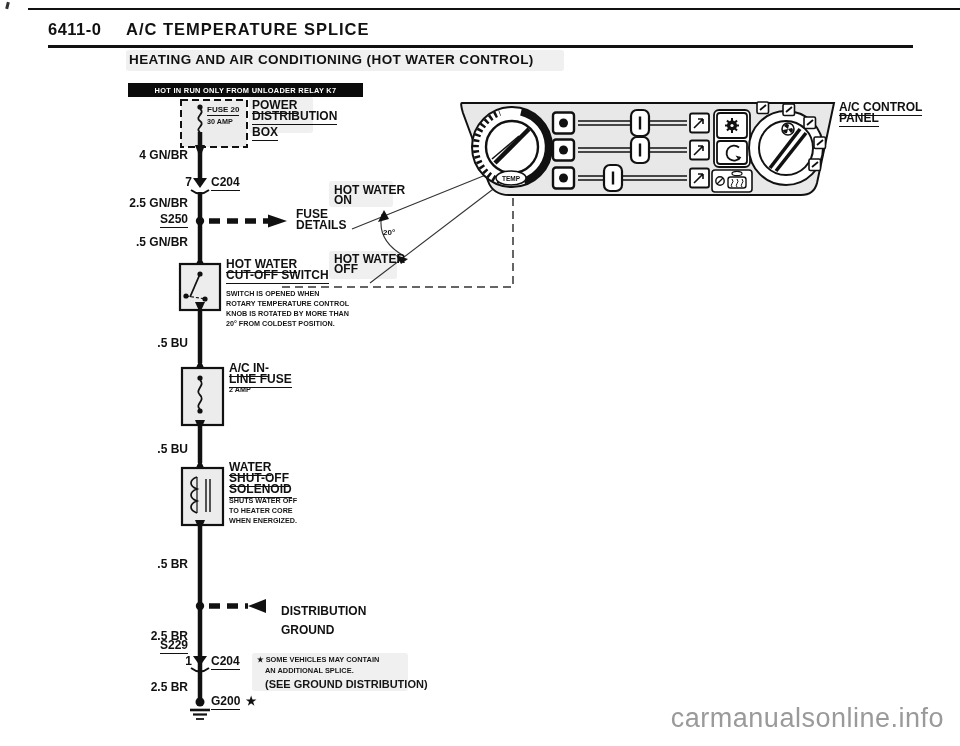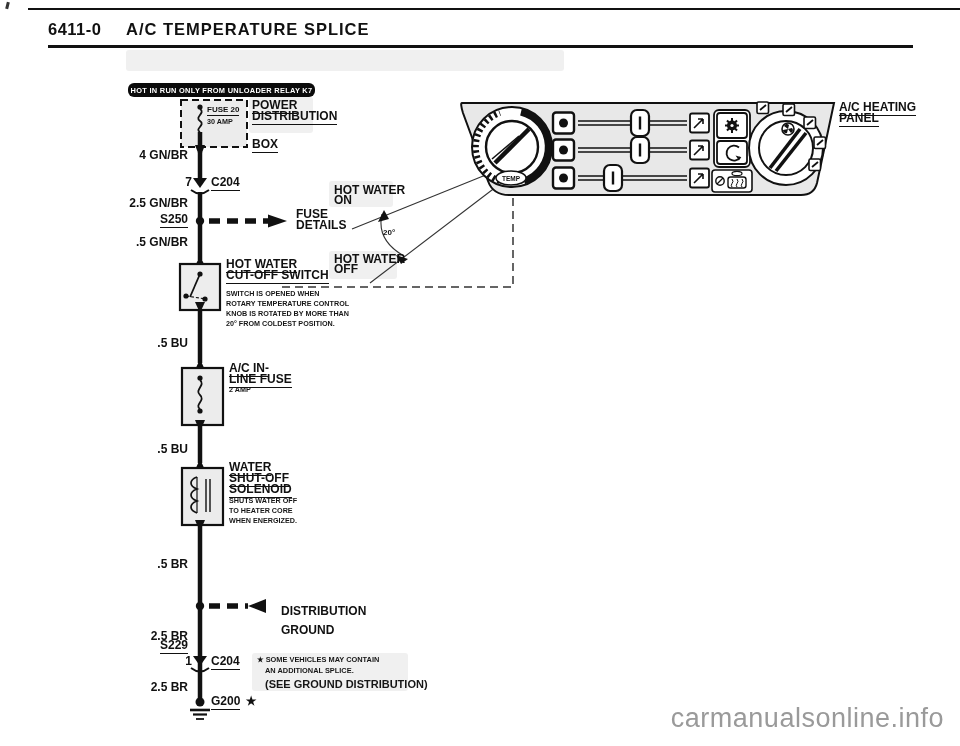--- a/index.html
+++ b/index.html
@@ -7,22 +7,22 @@
         font-family:"Liberation Sans",sans-serif;color:#111;}
   .abs{position:absolute;}
   .lbl{position:absolute;font-weight:bold;font-size:12px;line-height:1.15;white-space:nowrap;color:#111;}
   .note{position:absolute;font-weight:bold;font-size:7.2px;line-height:1.15;white-space:nowrap;color:#161616;}
   .u{border-bottom:1.4px solid #111;padding-bottom:0.5px;}
   .ra{width:72px;text-align:right;left:116px;}
   .doc-num{position:absolute;left:48px;top:20px;font-size:16.5px;font-weight:bold;letter-spacing:0.5px;}
   .doc-title{position:absolute;left:126px;top:20px;font-size:16.5px;font-weight:bold;letter-spacing:1px;}
   .rule{position:absolute;background:#111;}
   .section-title{position:absolute;left:129px;top:52px;font-size:13.5px;font-weight:bold;letter-spacing:0.4px;}
-  .badge{position:absolute;left:128px;top:83px;width:187px;height:14px;background:#0b0b0b;color:#fff;
-         font-size:7.4px;font-weight:bold;display:flex;align-items:center;justify-content:center;letter-spacing:0.3px;border-radius:6px;}
+  .badge{position:absolute;left:128px;top:83px;width:235px;height:14px;background:#0b0b0b;color:#fff;
+         font-size:7.4px;font-weight:bold;display:flex;align-items:center;justify-content:center;letter-spacing:0.3px;}
   .patch{position:absolute;background:#8a8a8a;opacity:0.13;border-radius:3px;}
   .watermark{position:absolute;right:16px;top:703px;font-size:27px;color:#9a9a9a;letter-spacing:0.5px;}
   svg{position:absolute;left:0;top:0;}
 </style>
 </head>
 <body>
 
 <div id="page">
 
   <div class="abs" style="left:6px;top:2px;width:3px;height:7px;background:#333;transform:rotate(14deg);"></div>
@@ -30,20 +30,21 @@
   <div class="patch" style="left:126px;top:50px;width:438px;height:21px;"></div>
   <div class="patch" style="left:249px;top:97px;width:64px;height:36px;"></div>
   <div class="patch" style="left:329px;top:181px;width:64px;height:26px;"></div>
   <div class="patch" style="left:329px;top:251px;width:68px;height:28px;"></div>
   <div class="patch" style="left:252px;top:653px;width:156px;height:38px;"></div>
 
   <div class="doc-num">6411-0</div>
   <div class="doc-title">A/C TEMPERATURE SPLICE</div>
   <div class="rule" style="left:48px;top:45px;width:865px;height:2.5px;"></div>
   <div class="rule" style="left:28px;top:8px;width:932px;height:2px;"></div>
+  <div class="section-title">HEATING AND AIR CONDITIONING (HOT WATER CONTROL)</div>
   <div class="badge">HOT IN RUN ONLY FROM UNLOADER RELAY K7</div>
 
   <svg width="960" height="746" viewBox="0 0 960 746">
 
     <g>
       <rect x="181" y="100" width="66" height="47" fill="#ececec" stroke="#111" stroke-width="2" stroke-dasharray="7,4"></rect>
       <circle cx="200" cy="107" r="2.6" fill="#111"></circle>
       <path d="M200,109 C206,113 194,117 200,121 C206,125 194,129 200,132" fill="none" stroke="#111" stroke-width="1.8"></path>
     </g>
 
@@ -216,21 +217,21 @@
           <line x1="812" y1="167" x2="818" y2="162" stroke-width="1.8"></line>
         </g>
       </g>
     </g>
   </svg>
 
   <div class="lbl u" style="left:207px;top:105px;font-size:8px;">FUSE 20</div>
   <div class="note" style="left:207px;top:118px;">30 AMP</div>
   <div class="lbl u" style="left:252px;top:99px;">POWER</div>
   <div class="lbl u" style="left:252px;top:110px;">DISTRIBUTION</div>
-  <div class="lbl u" style="left:252px;top:138px;">BOX</div>
+  <div class="lbl u" style="left:252px;top:126px;">BOX</div>
 
   <div class="lbl ra" style="top:149px;">4 GN/BR</div>
   <div class="lbl ra" style="top:197px;">2.5 GN/BR</div>
   <div class="lbl ra" style="top:236px;">.5 GN/BR</div>
   <div class="lbl ra" style="top:337px;">.5 BU</div>
   <div class="lbl ra" style="top:443px;">.5 BU</div>
   <div class="lbl ra" style="top:558px;">.5 BR</div>
   <div class="lbl ra" style="top:630px;">2.5 BR</div>
   <div class="lbl ra" style="top:681px;">2.5 BR</div>
 
@@ -266,21 +267,21 @@
 
   <div class="lbl" style="left:211px;top:695px;">
     <span class="u">G200</span>
     <span style="margin-left:2px;">★</span>
   </div>
 
   <div class="note" style="left:257px;top:656px;font-size:7.4px;">★ SOME VEHICLES MAY CONTAIN</div>
   <div class="note" style="left:265px;top:667px;font-size:7.4px;">AN ADDITIONAL SPLICE.</div>
   <div class="note" style="left:265px;top:678px;font-size:11px;">(SEE GROUND DISTRIBUTION)</div>
 
-  <div class="lbl u" style="left:839px;top:101px;">A/C HEATING</div>
+  <div class="lbl u" style="left:839px;top:101px;">A/C CONTROL</div>
   <div class="lbl u" style="left:839px;top:112px;">PANEL</div>
   <div class="lbl" style="left:334px;top:184px;">HOT WATER</div>
   <div class="lbl" style="left:334px;top:194px;">ON</div>
   <div class="lbl" style="left:334px;top:253px;">HOT WATER</div>
   <div class="lbl" style="left:334px;top:263px;">OFF</div>
   <div class="lbl" style="left:383px;top:228px;font-size:8px;">20°</div>
 
   <div class="watermark">carmanualsonline.info</div>
 
 </div>

